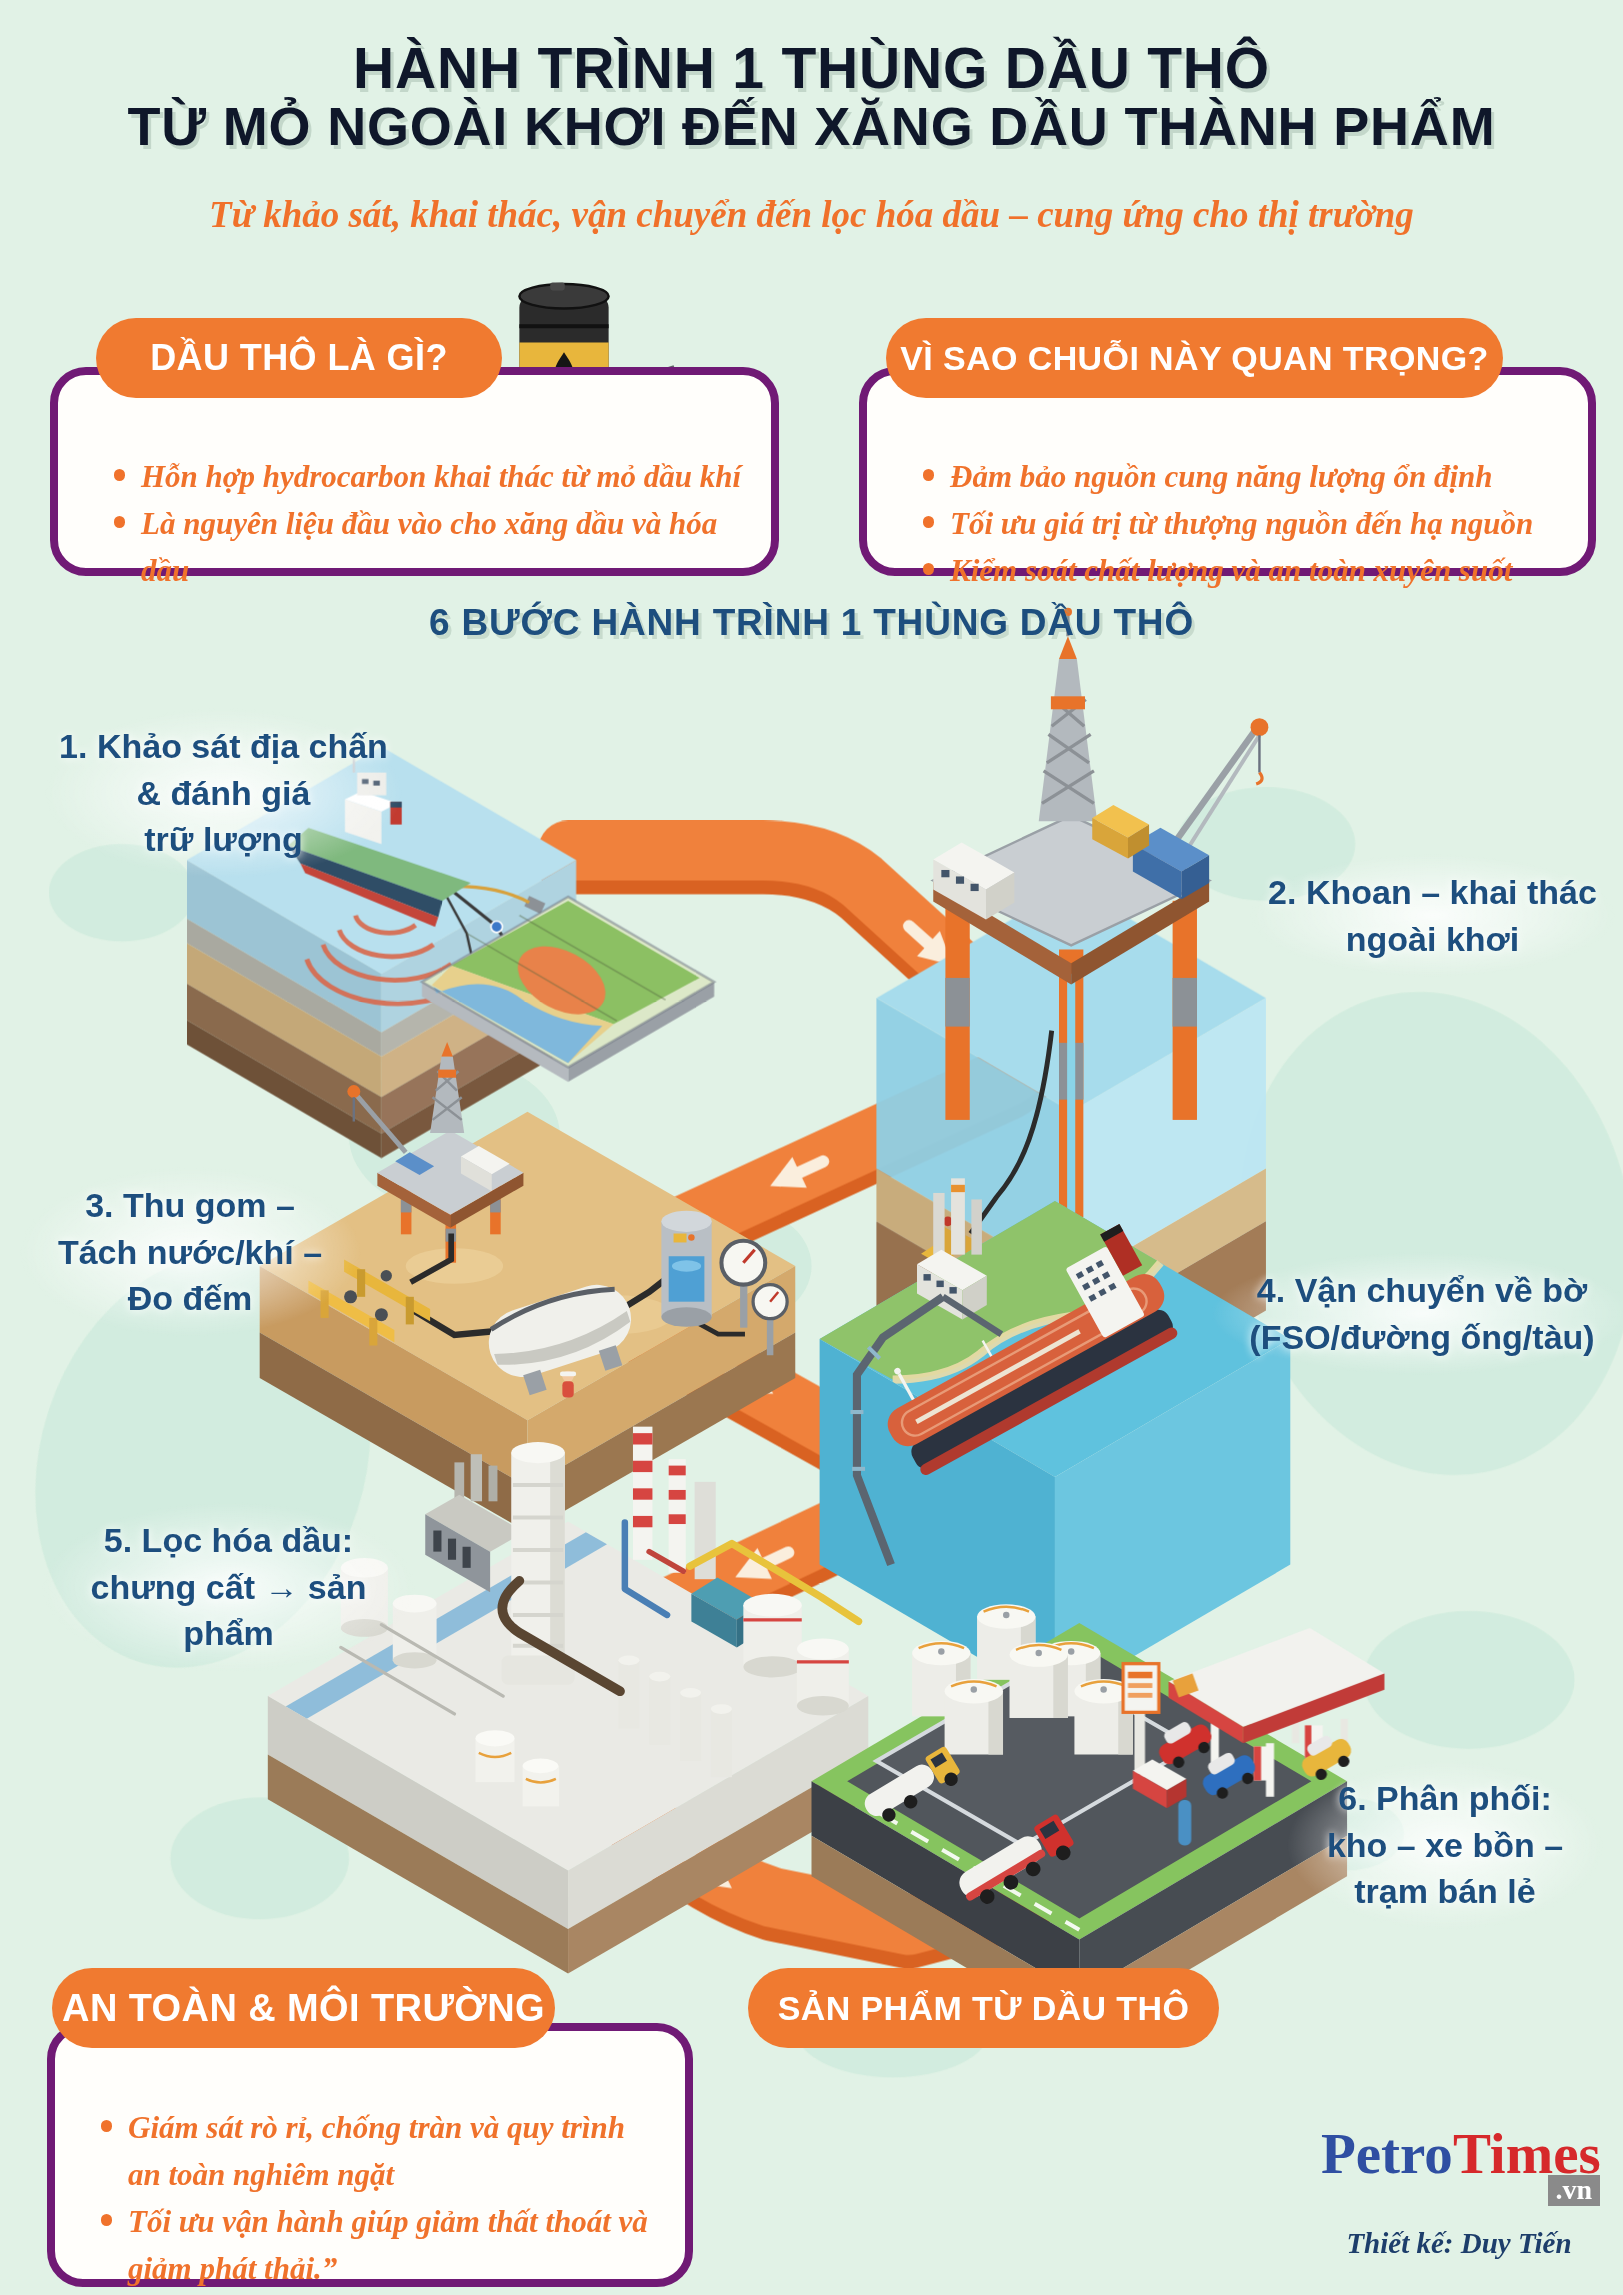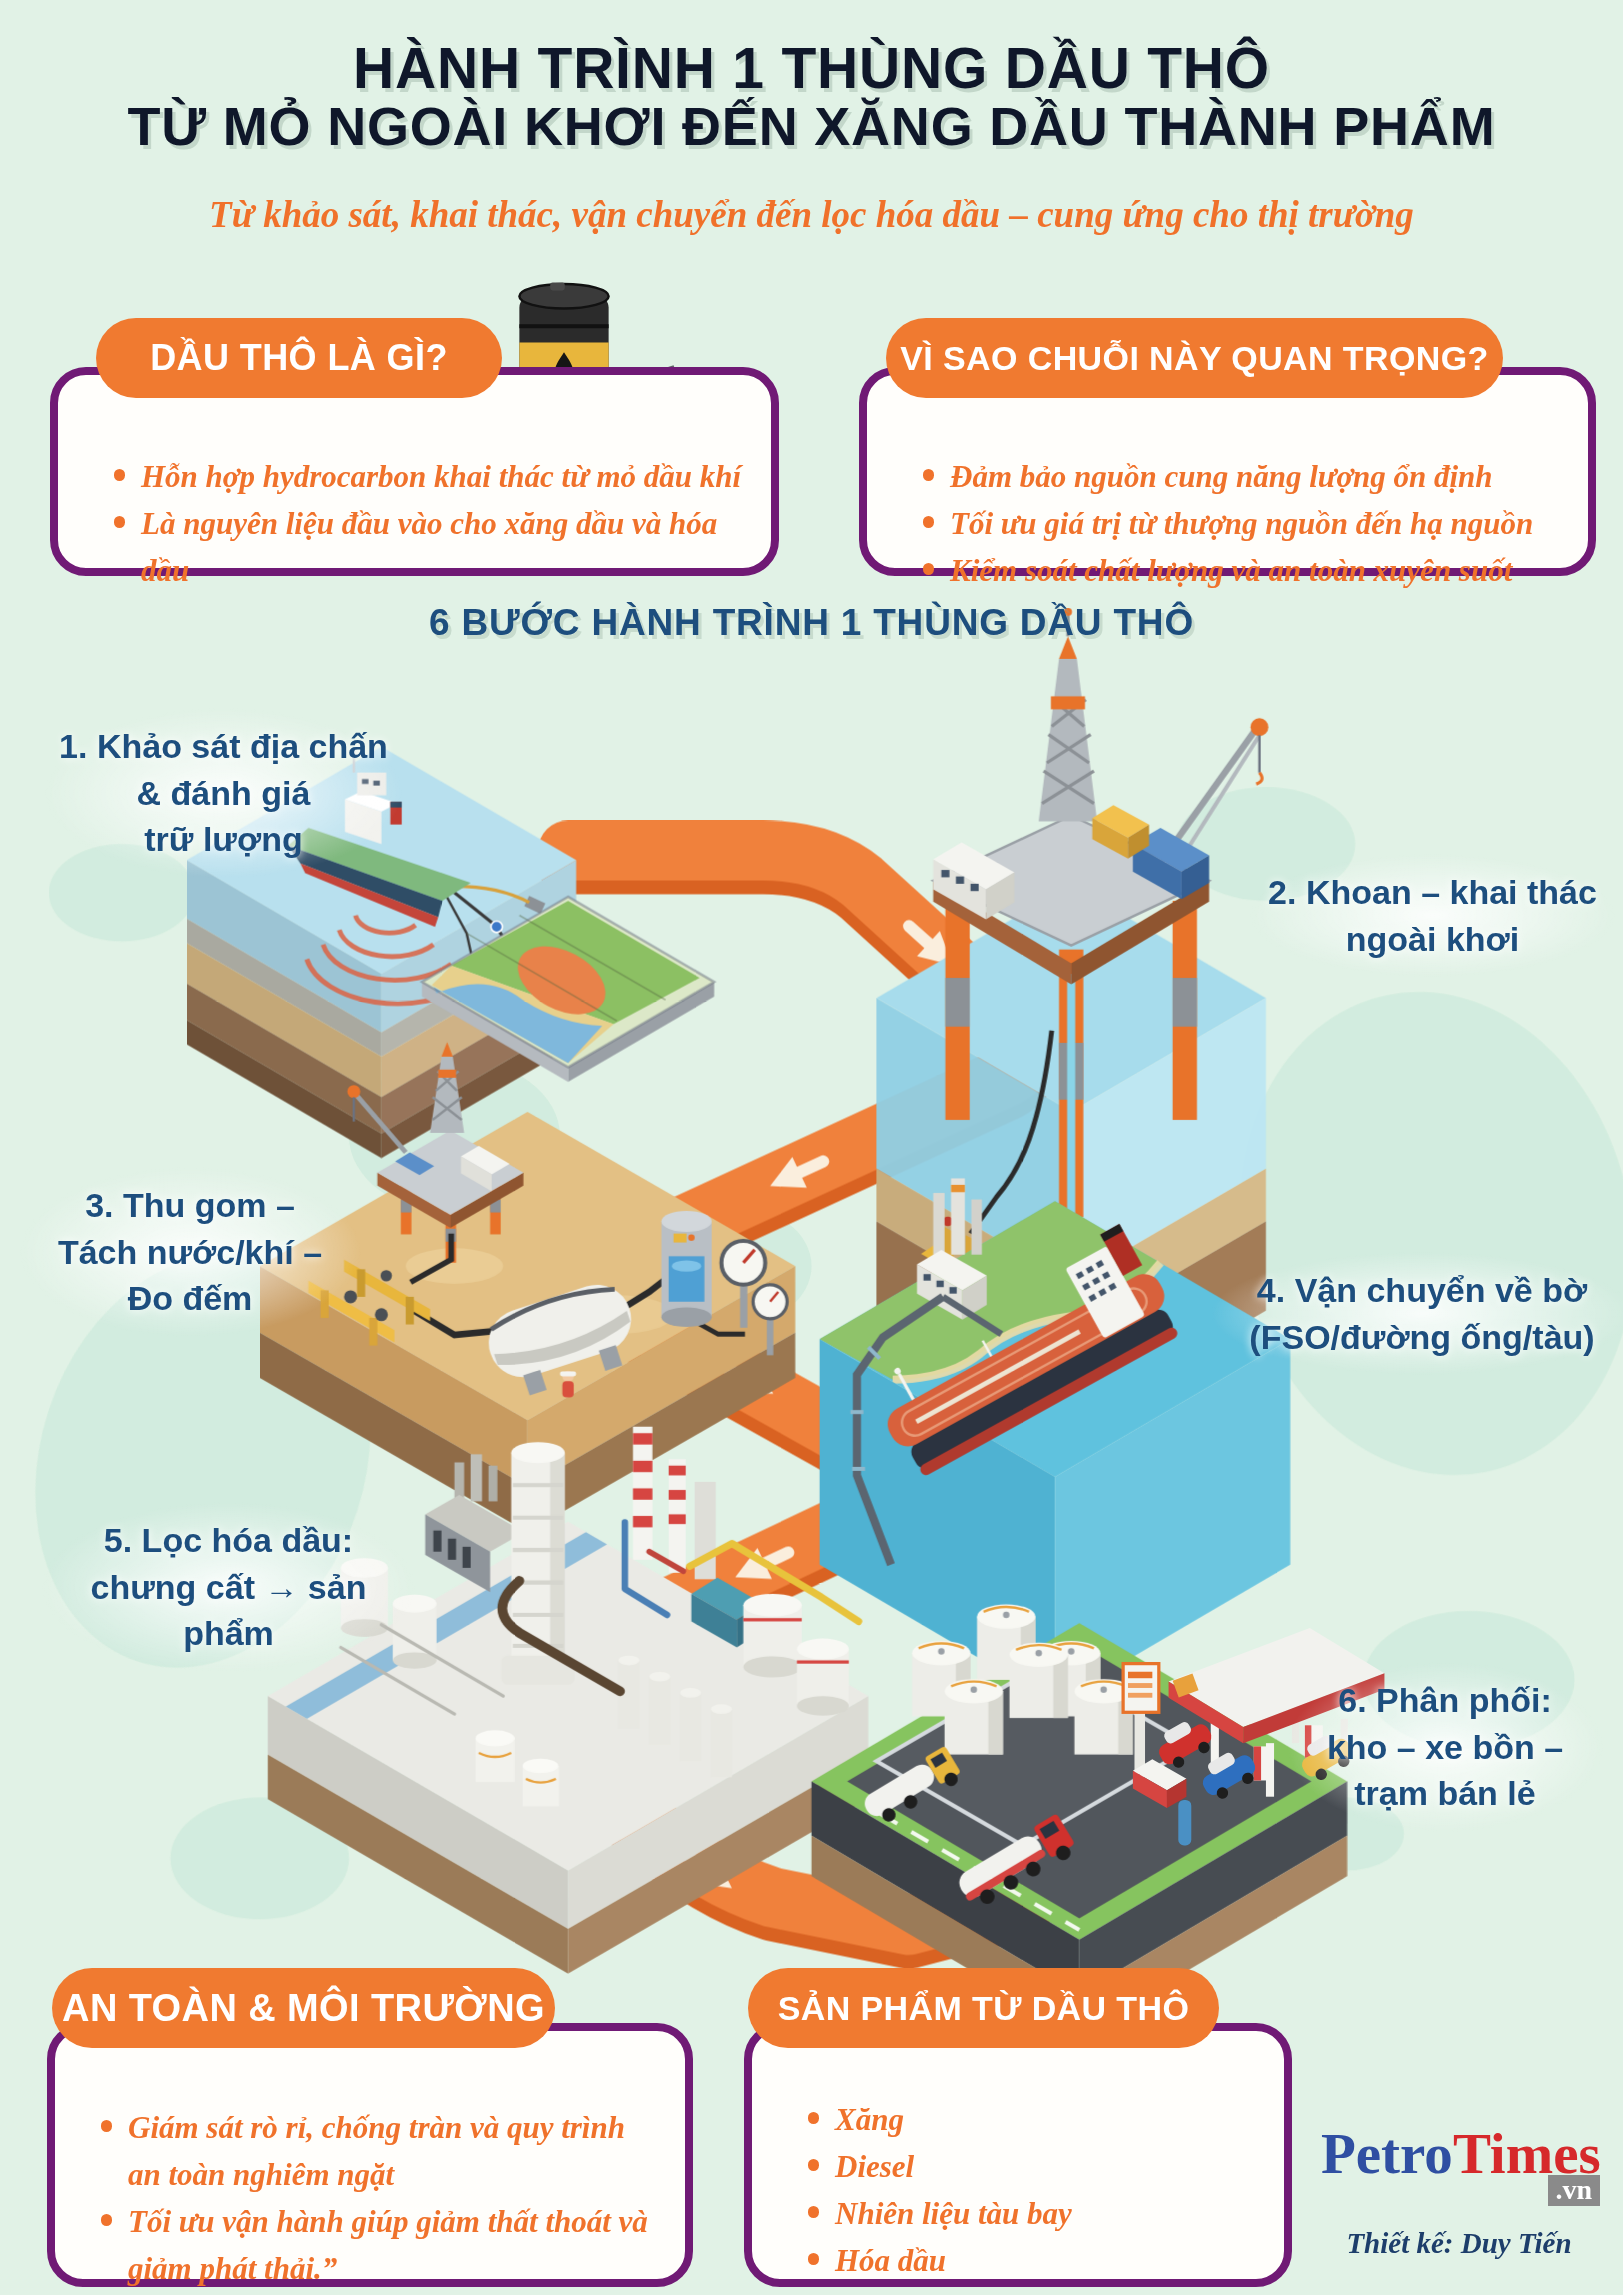--- a/index.html
+++ b/index.html
@@ -685,44 +685,36 @@
     <span>Đo đếm</span>
   </div>
   <div class="abs step-label" style="left:1211px;top:1252px;width:406px;">
     <span>4. Vận chuyển về bờ</span><br>
     <span>(FSO/đường ống/tàu)</span>
   </div>
   <div class="abs step-label" style="left:42px;top:1502px;width:357px;">
     <span>5. Lọc hóa dầu:</span><br>
     <span>chưng cất → sản phẩm</span>
   </div>
-  <div class="abs step-label" style="left:1287px;top:1662px;width:300px;">
+  <div class="abs step-label" style="left:1287px;top:1760px;width:300px;">
     <span>6. Phân phối:</span><br>
     <span>kho – xe bồn –</span><br>
     <span>trạm bán lẻ</span>
   </div>
 
   <div class="abs card" style="left:47px;top:2023px;width:630px;height:248px;">
     <ul class="bullets" style="margin:73px 29px 0 39px;">
       <li style="margin-bottom:0;"><span>Giám sát rò rỉ, chống tràn và quy trình an toàn nghiêm ngặt</span></li>
       <li><span>Tối ưu vận hành giúp giảm thất thoát và giảm phát thải.”</span></li>
     </ul>
   </div>
   <div class="abs pill" style="left:52px;top:1968px;width:503px;height:80px;font-size:38px;">
     <span>AN TOÀN &amp; MÔI TRƯỜNG</span>
   </div>
 
-  <div class="abs card" style="left:744px;top:2023px;width:532px;height:248px;">
-    <ul class="bullets" style="margin:65px 24px 0 49px;">
-      <li><span>Xăng</span></li>
-      <li><span>Diesel</span></li>
-      <li><span>Nhiên liệu tàu bay</span></li>
-      <li><span>Hóa dầu</span></li>
-    </ul>
-  </div>
   <div class="abs pill" style="left:748px;top:1968px;width:471px;height:80px;font-size:34px;">
     <span>SẢN PHẨM TỪ DẦU THÔ</span>
   </div>
 
   <div class="abs" style="left:1321px;top:2109px;width:276px;margin-top:16px;">
     <div class="brand" style="position:relative;text-align:center;">
       <span class="p1">Petro</span><span class="p2">Times</span>
       <span class="brand-vn">.vn</span>
     </div>
   </div>

